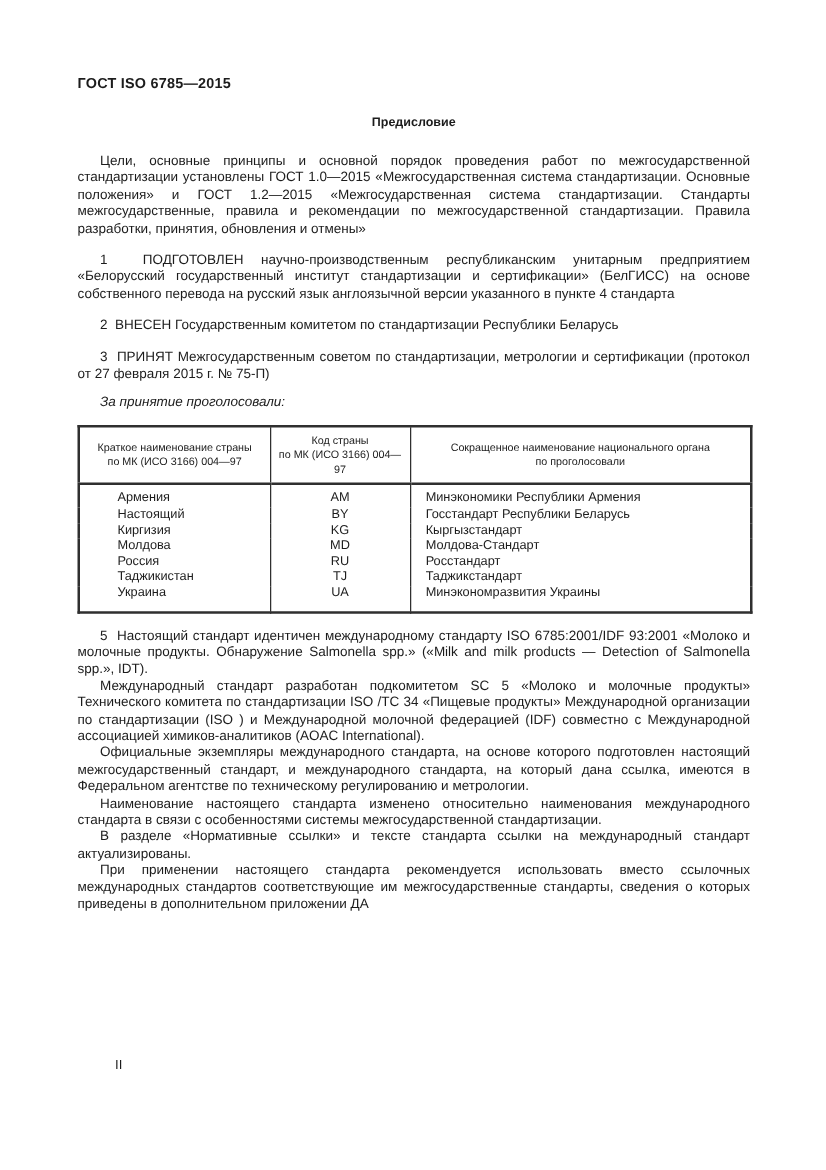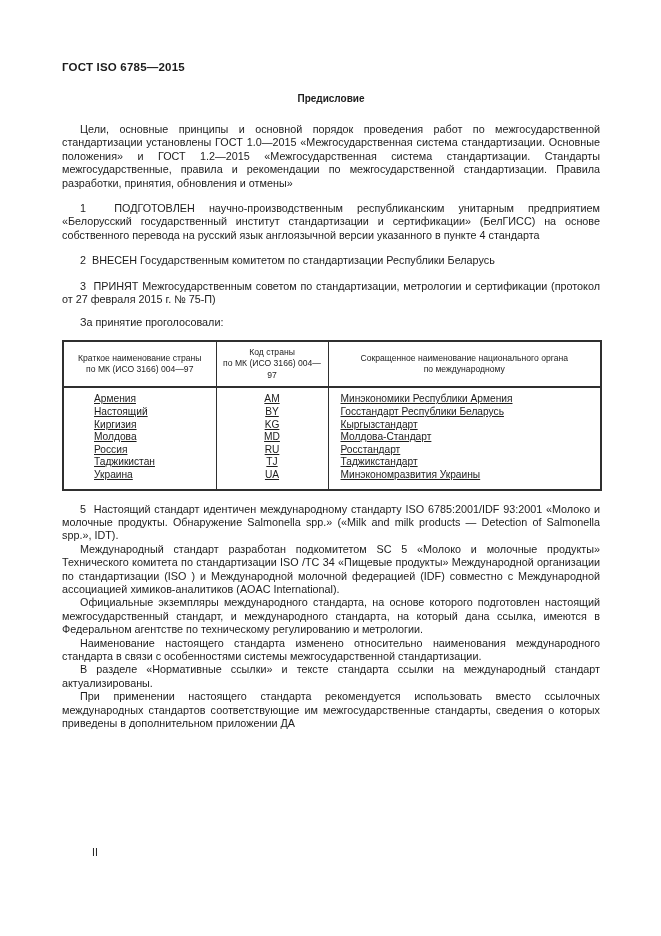--- a/index.html
+++ b/index.html
@@ -35,21 +35,21 @@
   }
   p.body-text {
     margin: 0;
     font-size: 10.8px;
     line-height: 13.4px;
     text-align: justify;
     text-indent: 18px;
   }
   .mt-intro   { margin-top: 16px !important; }
   .mt-clause  { margin-top: 12px !important; }
-  .mt-small   { margin-top: 10px !important; }
+  .mt-small   { margin-top: 10px !important; font-style: italic; }
   .section-heading {
     margin: 0;
     margin-top: 25px;
     font-size: 11px;
     font-weight: bold;
     line-height: 13.4px;
     text-indent: 18px;
     text-align: left;
   }
   table.vote-table {
@@ -73,21 +73,20 @@
     padding: 5px 6px;
   }
   table.vote-table th + th, table.vote-table td + td {
     border-left: 1px solid #2f2f2f;
   }
   table.vote-table td {
     font-size: 10.2px;
     line-height: 12.6px;
     padding: 0 20px;
     vertical-align: top;
-    text-decoration: underline;
   }
   table.vote-table tbody tr:first-child td { padding-top: 5px; }
   table.vote-table tbody tr:last-child td  { padding-bottom: 7px; }
   td.col-country { padding-left: 30px !important; }
   td.col-code    { text-align: center; }
   td.col-body    { padding-left: 12px !important; }
   .col-w1 { width: 153px; }
   .col-w2 { width: 112px; }
   .col-w3 { width: 273px; }
   .page-number {
@@ -129,21 +128,21 @@
         <th>
           <div>Краткое наименование страны</div>
           <div>по МК (ИСО 3166) 004—97</div>
         </th>
         <th>
           <div>Код страны</div>
           <div>по МК (ИСО 3166) 004—97</div>
         </th>
         <th>
           <div>Сокращенное наименование национального органа</div>
-          <div>по международному</div>
+          <div>по проголосовали</div>
         </th>
       </tr>
     </thead>
     <tbody>
       <tr>
         <td class="col-country">Армения</td>
         <td class="col-code">AM</td>
         <td class="col-body">Минэкономики Республики Армения</td>
       </tr>
       <tr>

